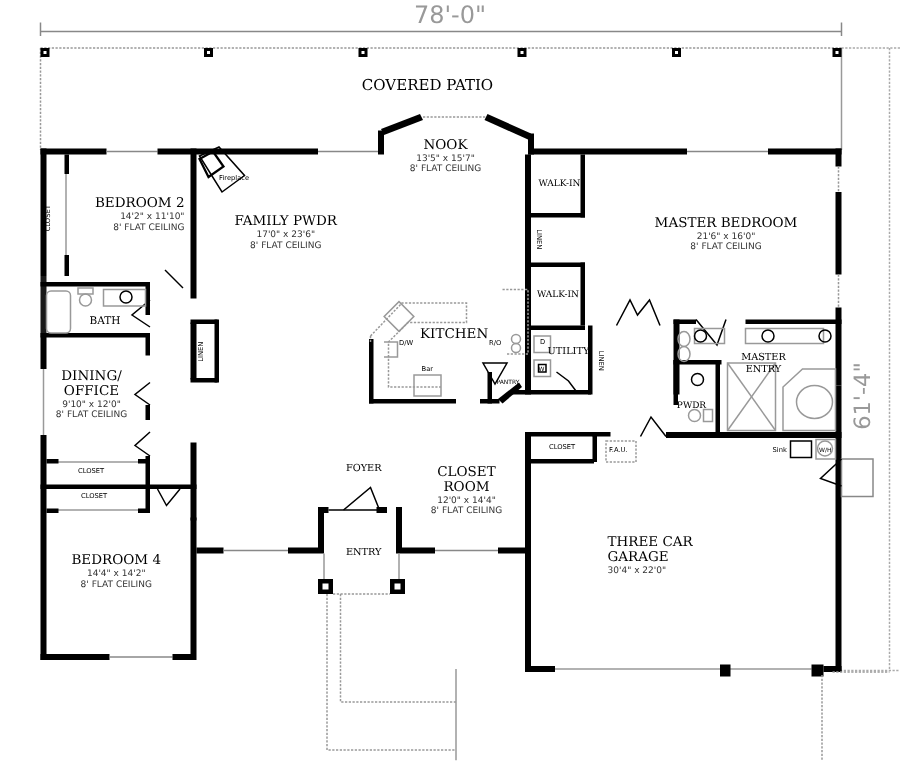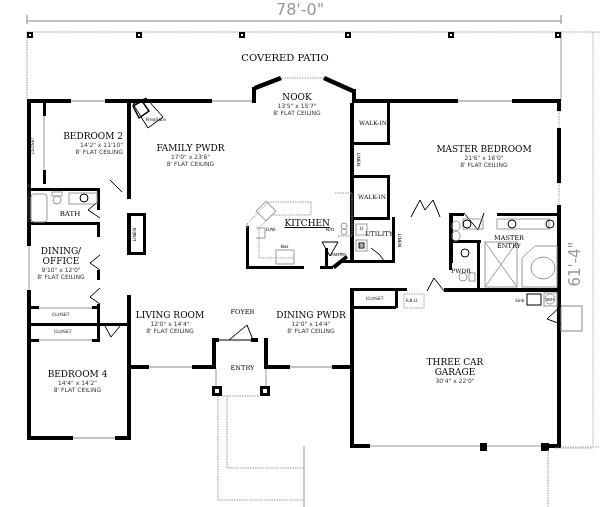--- a/index.html
+++ b/index.html
@@ -259,52 +259,47 @@
 
   <div style="position:absolute;left:434px;top:144px;width:100px;text-align:center;line-height:8px;">
     <div style="font:9px 'DejaVu Serif',serif;">MASTER BEDROOM</div>
     <div style="font:6px 'DejaVu Sans',sans-serif;color:#333;">21'6" x 16'0"</div>
     <div style="font:6px 'DejaVu Sans',sans-serif;color:#333;">8' FLAT CEILING</div>
   </div>
 
   <div style="position:absolute;left:358px;top:119px;width:30px;text-align:center;font:6px 'DejaVu Serif',serif;">WALK-IN</div>
   <div style="position:absolute;left:357px;top:193px;width:30px;text-align:center;font:6px 'DejaVu Serif',serif;">WALK-IN</div>
 
-  <div style="position:absolute;left:280px;top:218px;width:50px;text-align:right;font:9px 'DejaVu Serif',serif;text-decoration:underline;">KITCHEN</div>
+  <div style="position:absolute;left:280px;top:218px;width:50px;text-align:left;font:9px 'DejaVu Serif',serif;">KITCHEN</div>
   <div style="position:absolute;left:55px;top:210px;width:30px;text-align:center;font:7px 'DejaVu Serif',serif;">BATH</div>
 
   <div style="position:absolute;left:28px;top:246px;width:66px;text-align:center;line-height:8px;">
     <div style="font:9px 'DejaVu Serif',serif;">DINING/</div>
     <div style="font:9px 'DejaVu Serif',serif;">OFFICE</div>
     <div style="font:6px 'DejaVu Sans',sans-serif;color:#333;">9'10" x 12'0"</div>
     <div style="font:6px 'DejaVu Sans',sans-serif;color:#333;">8' FLAT CEILING</div>
   </div>
 
-  <div style="position:absolute;left:135px;top:310px;width:70px;text-align:center;line-height:8px;">
-    <div style="font:9px 'DejaVu Serif',serif;">LIVING ROOM</div>
-    <div style="font:6px 'DejaVu Sans',sans-serif;color:#333;">12'0" x 14'4"</div>
-    <div style="font:6px 'DejaVu Sans',sans-serif;color:#333;">8' FLAT CEILING</div>
-  </div>
 
   <div style="position:absolute;left:225px;top:308px;width:35px;text-align:center;font:6.5px 'DejaVu Serif',serif;">FOYER</div>
   <div style="position:absolute;left:225px;top:364px;width:35px;text-align:center;font:6.5px 'DejaVu Serif',serif;">ENTRY</div>
 
   <div style="position:absolute;left:276px;top:310px;width:70px;text-align:center;line-height:8px;">
-    <div style="font:9px 'DejaVu Serif',serif;">DINING PWDR</div>
+    <div style="font:9px 'DejaVu Serif',serif;">CLOSET ROOM</div>
     <div style="font:6px 'DejaVu Sans',sans-serif;color:#333;">12'0" x 14'4"</div>
     <div style="font:6px 'DejaVu Sans',sans-serif;color:#333;">8' FLAT CEILING</div>
   </div>
 
   <div style="position:absolute;left:40px;top:369px;width:75px;text-align:center;line-height:8px;">
     <div style="font:9px 'DejaVu Serif',serif;">BEDROOM 4</div>
     <div style="font:6px 'DejaVu Sans',sans-serif;color:#333;">14'4" x 14'2"</div>
     <div style="font:6px 'DejaVu Sans',sans-serif;color:#333;">8' FLAT CEILING</div>
   </div>
 
-  <div style="position:absolute;left:405px;top:357px;width:100px;text-align:center;line-height:8px;">
+  <div style="position:absolute;left:405px;top:357px;width:100px;text-align:left;line-height:8px;">
     <div style="font:9px 'DejaVu Serif',serif;">THREE CAR GARAGE</div>
     <div style="font:6px 'DejaVu Sans',sans-serif;color:#333;">30'4" x 22'0"</div>
   </div>
 
   <div style="position:absolute;left:484px;top:234px;width:50px;text-align:center;font:6.5px 'DejaVu Serif',serif;">MASTER ENTRY</div>
   <div style="position:absolute;left:364px;top:230px;width:30px;text-align:center;font:6.5px 'DejaVu Serif',serif;">UTILITY</div>
   <div style="position:absolute;left:450px;top:267px;width:22px;text-align:center;font:6px 'DejaVu Serif',serif;">PWDR</div>
 
   <div style="position:absolute;left:146px;top:117px;font:4.5px 'DejaVu Sans',sans-serif;">Fireplace</div>
   <div style="position:absolute;left:24px;top:143px;font:4.5px 'DejaVu Sans',sans-serif;transform:rotate(-90deg);">CLOSET</div>

